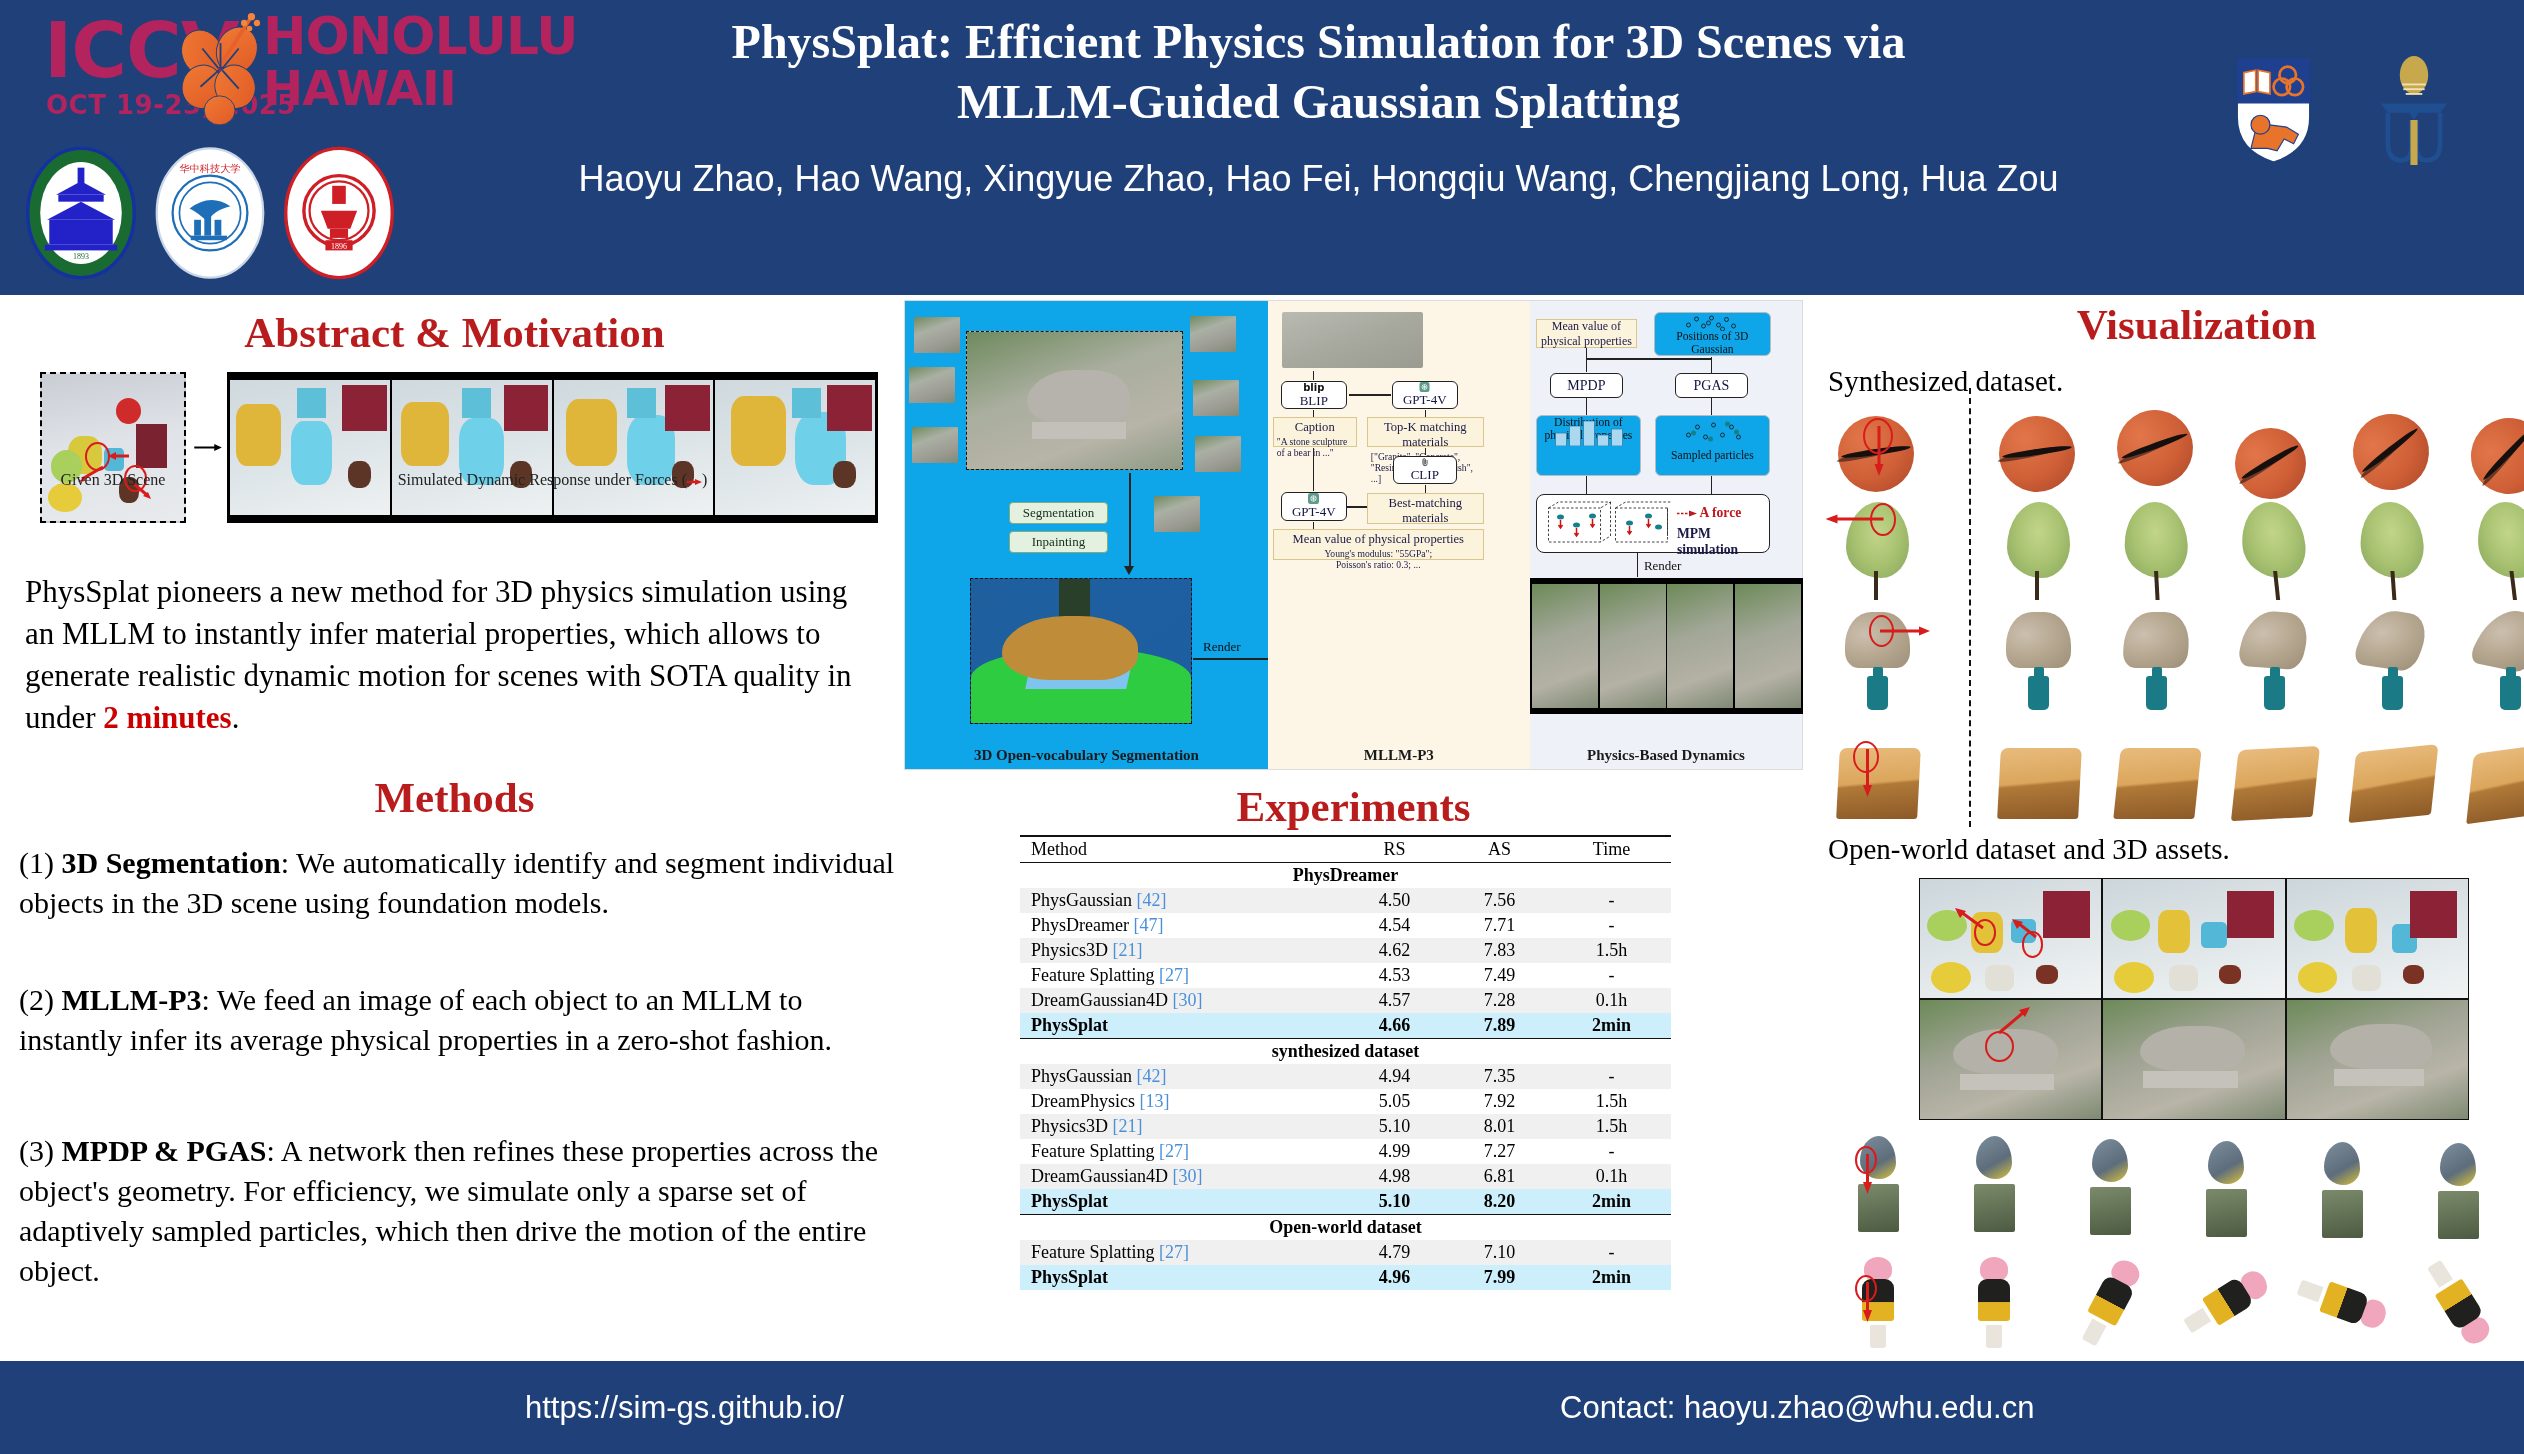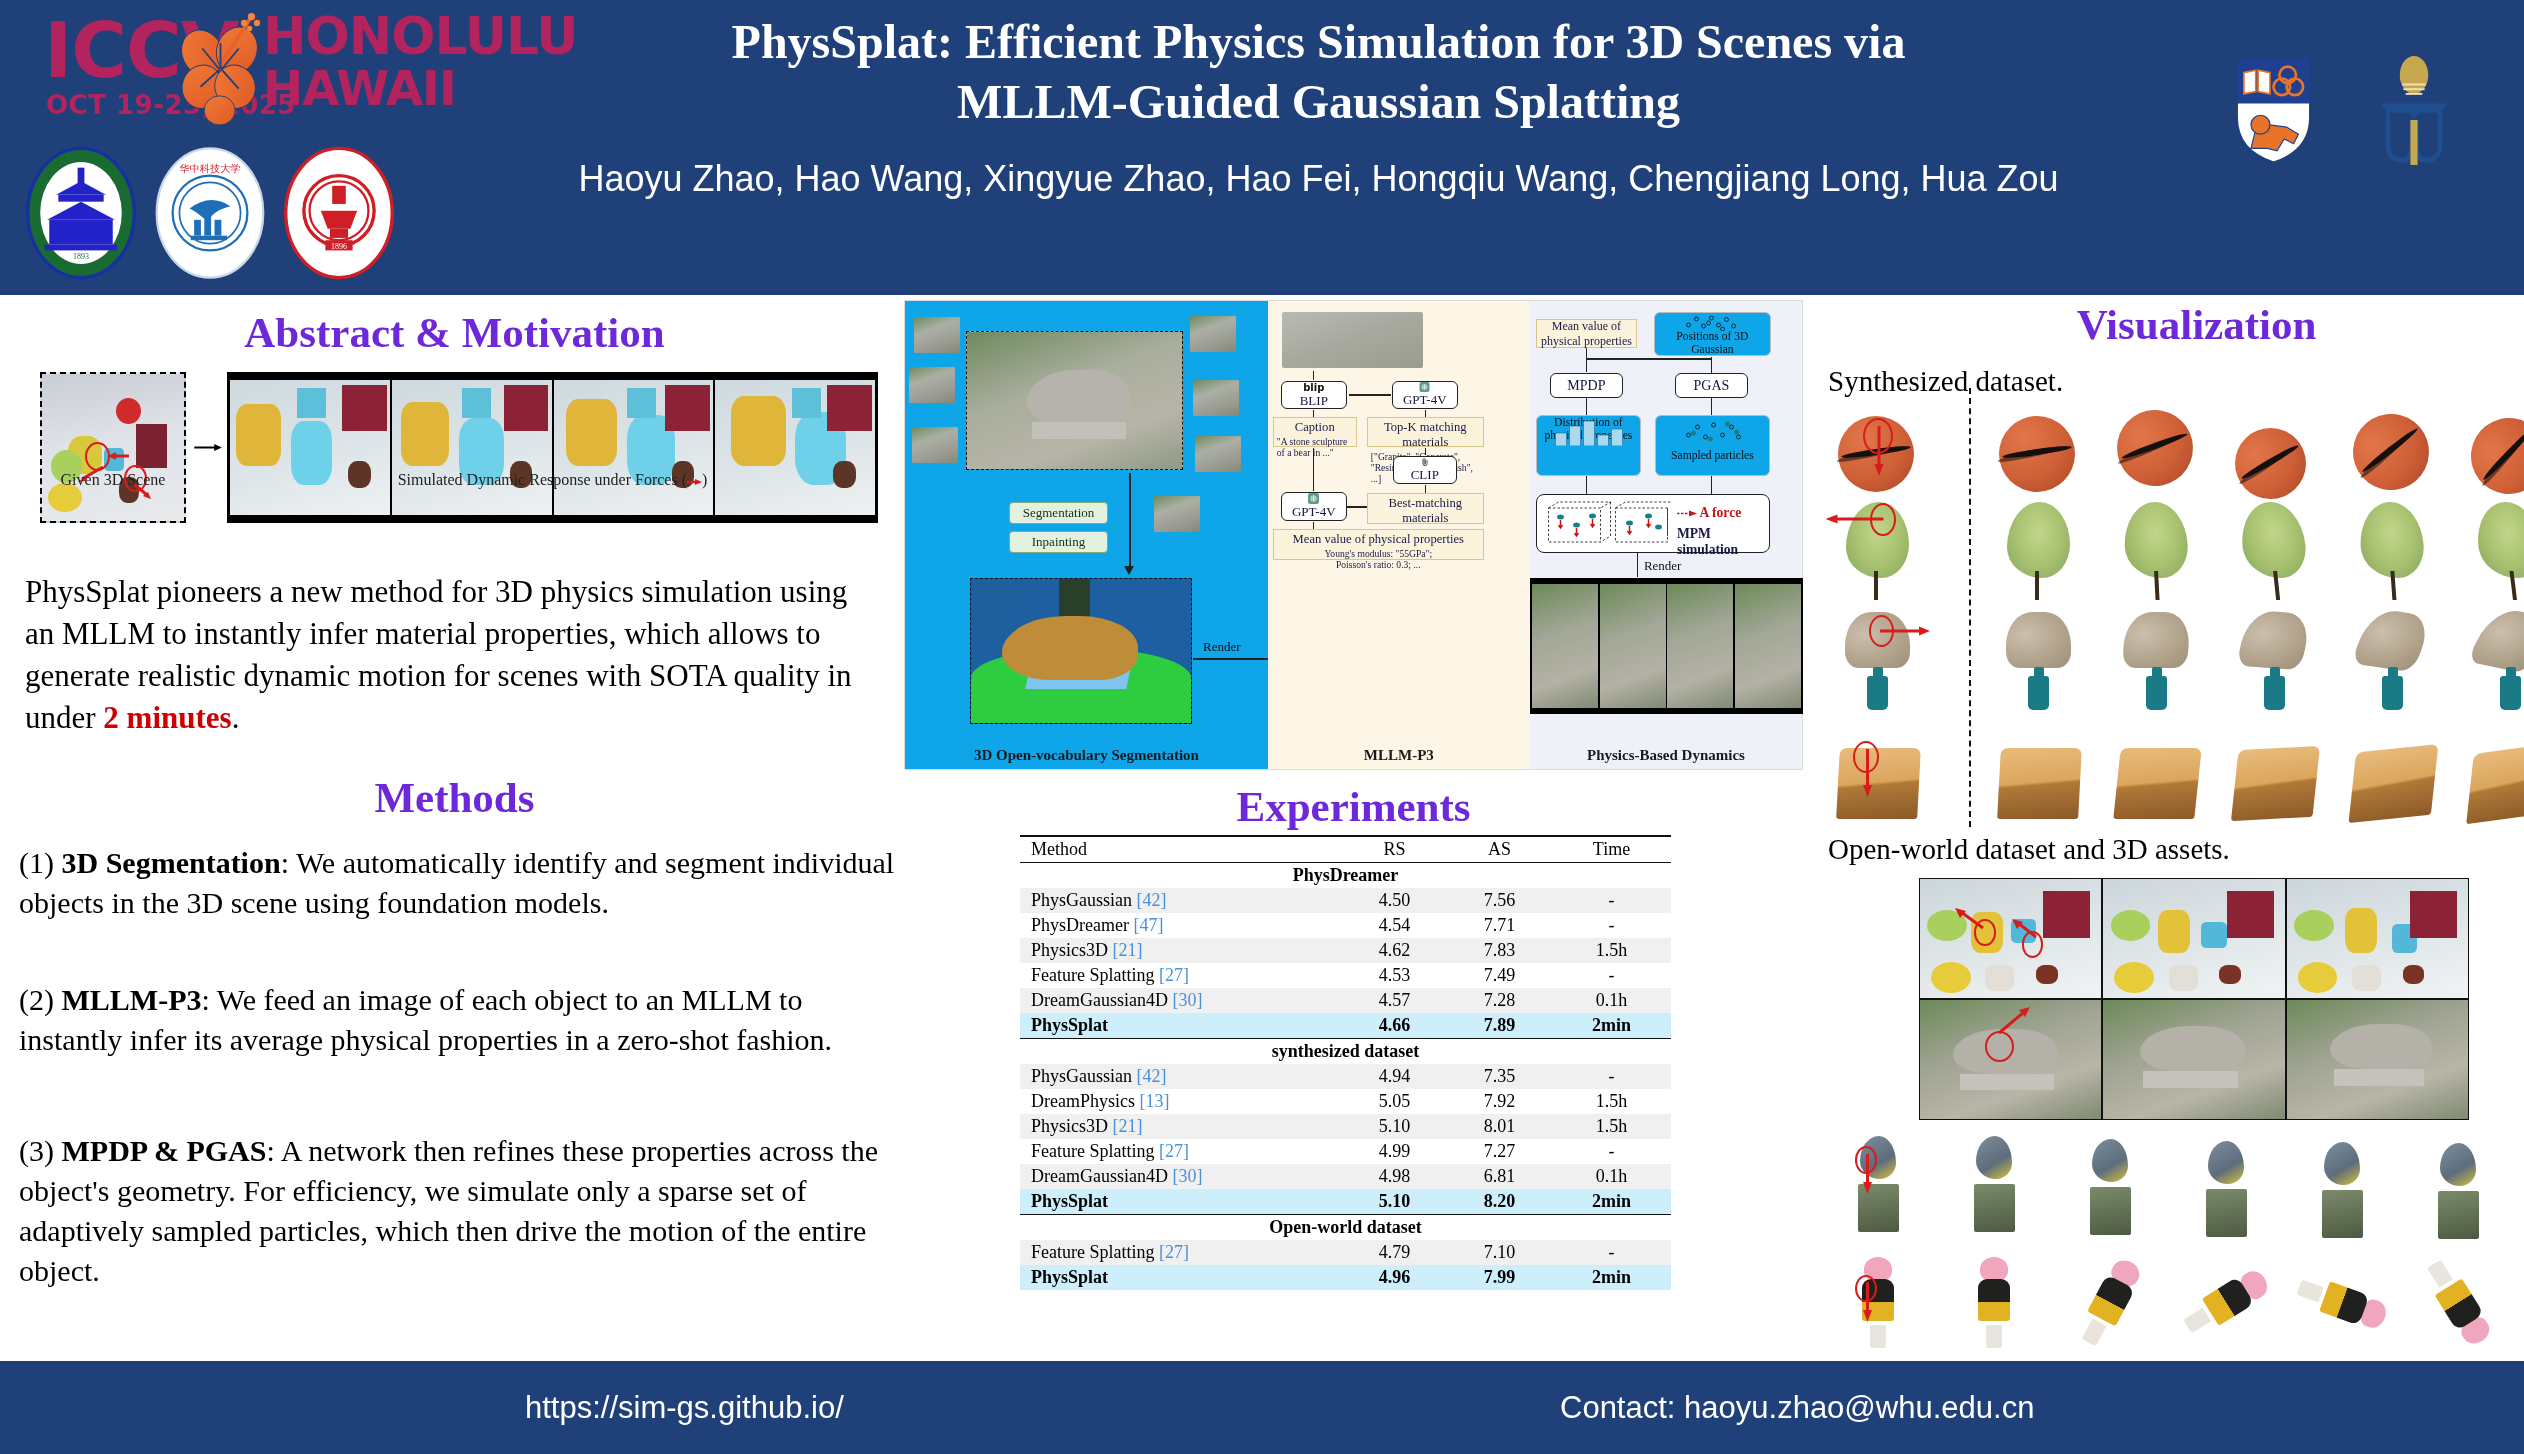--- a/index.html
+++ b/index.html
@@ -39,21 +39,21 @@
   .footer { position: absolute; left: 0; bottom: 0; width: 2585px; height: 93px;
     background: #1f4079; display: flex; align-items: center; }
   .footer-url { position: absolute; left: 525px; color: #fff; font-size: 31px;
     font-family: "Liberation Sans", sans-serif; }
   .footer-contact { position: absolute; left: 1560px; color: #fff; font-size: 31px;
     font-family: "Liberation Sans", sans-serif; }
 
   
   .col1 { position: absolute; left: 10px; top: 308px; width: 889px; height: 1040px; }
   .sec-head { text-align: center; font-weight: 700; font-size: 43px; line-height: 50px;
-    font-family: "Liberation Serif", serif; color: #6d28d9; }
+    font-family: "Liberation Serif", serif; color: #b91c1c; }
   .abs-fig { position: absolute; left: 15px; top: 58px; width: 858px; height: 189px; }
   .fig-3dscene { position: absolute; left: 15px; top: 6px; width: 146px; height: 151px;
     border: 2px dashed #000; background: linear-gradient(170deg,#c9cdd4 0%,#dfe3e8 45%,#e8eaec 100%);
     overflow: hidden; }
   .fig-arrow { position: absolute; left: 169px; top: 76px; width: 28px; height: 11px; }
   .filmstrip { position: absolute; left: 202px; top: 6px; width: 651px; height: 151px;
     background: #000; padding: 8px 3px; display: flex; gap: 2px; }
   .frame { flex: 1; background: linear-gradient(165deg,#cfd9de 0%,#dfe6e9 60%,#eef1f2 100%);
     position: relative; overflow: hidden; }
   .cap-row { position: absolute; left: 15px; top: 163px; width: 858px; }

